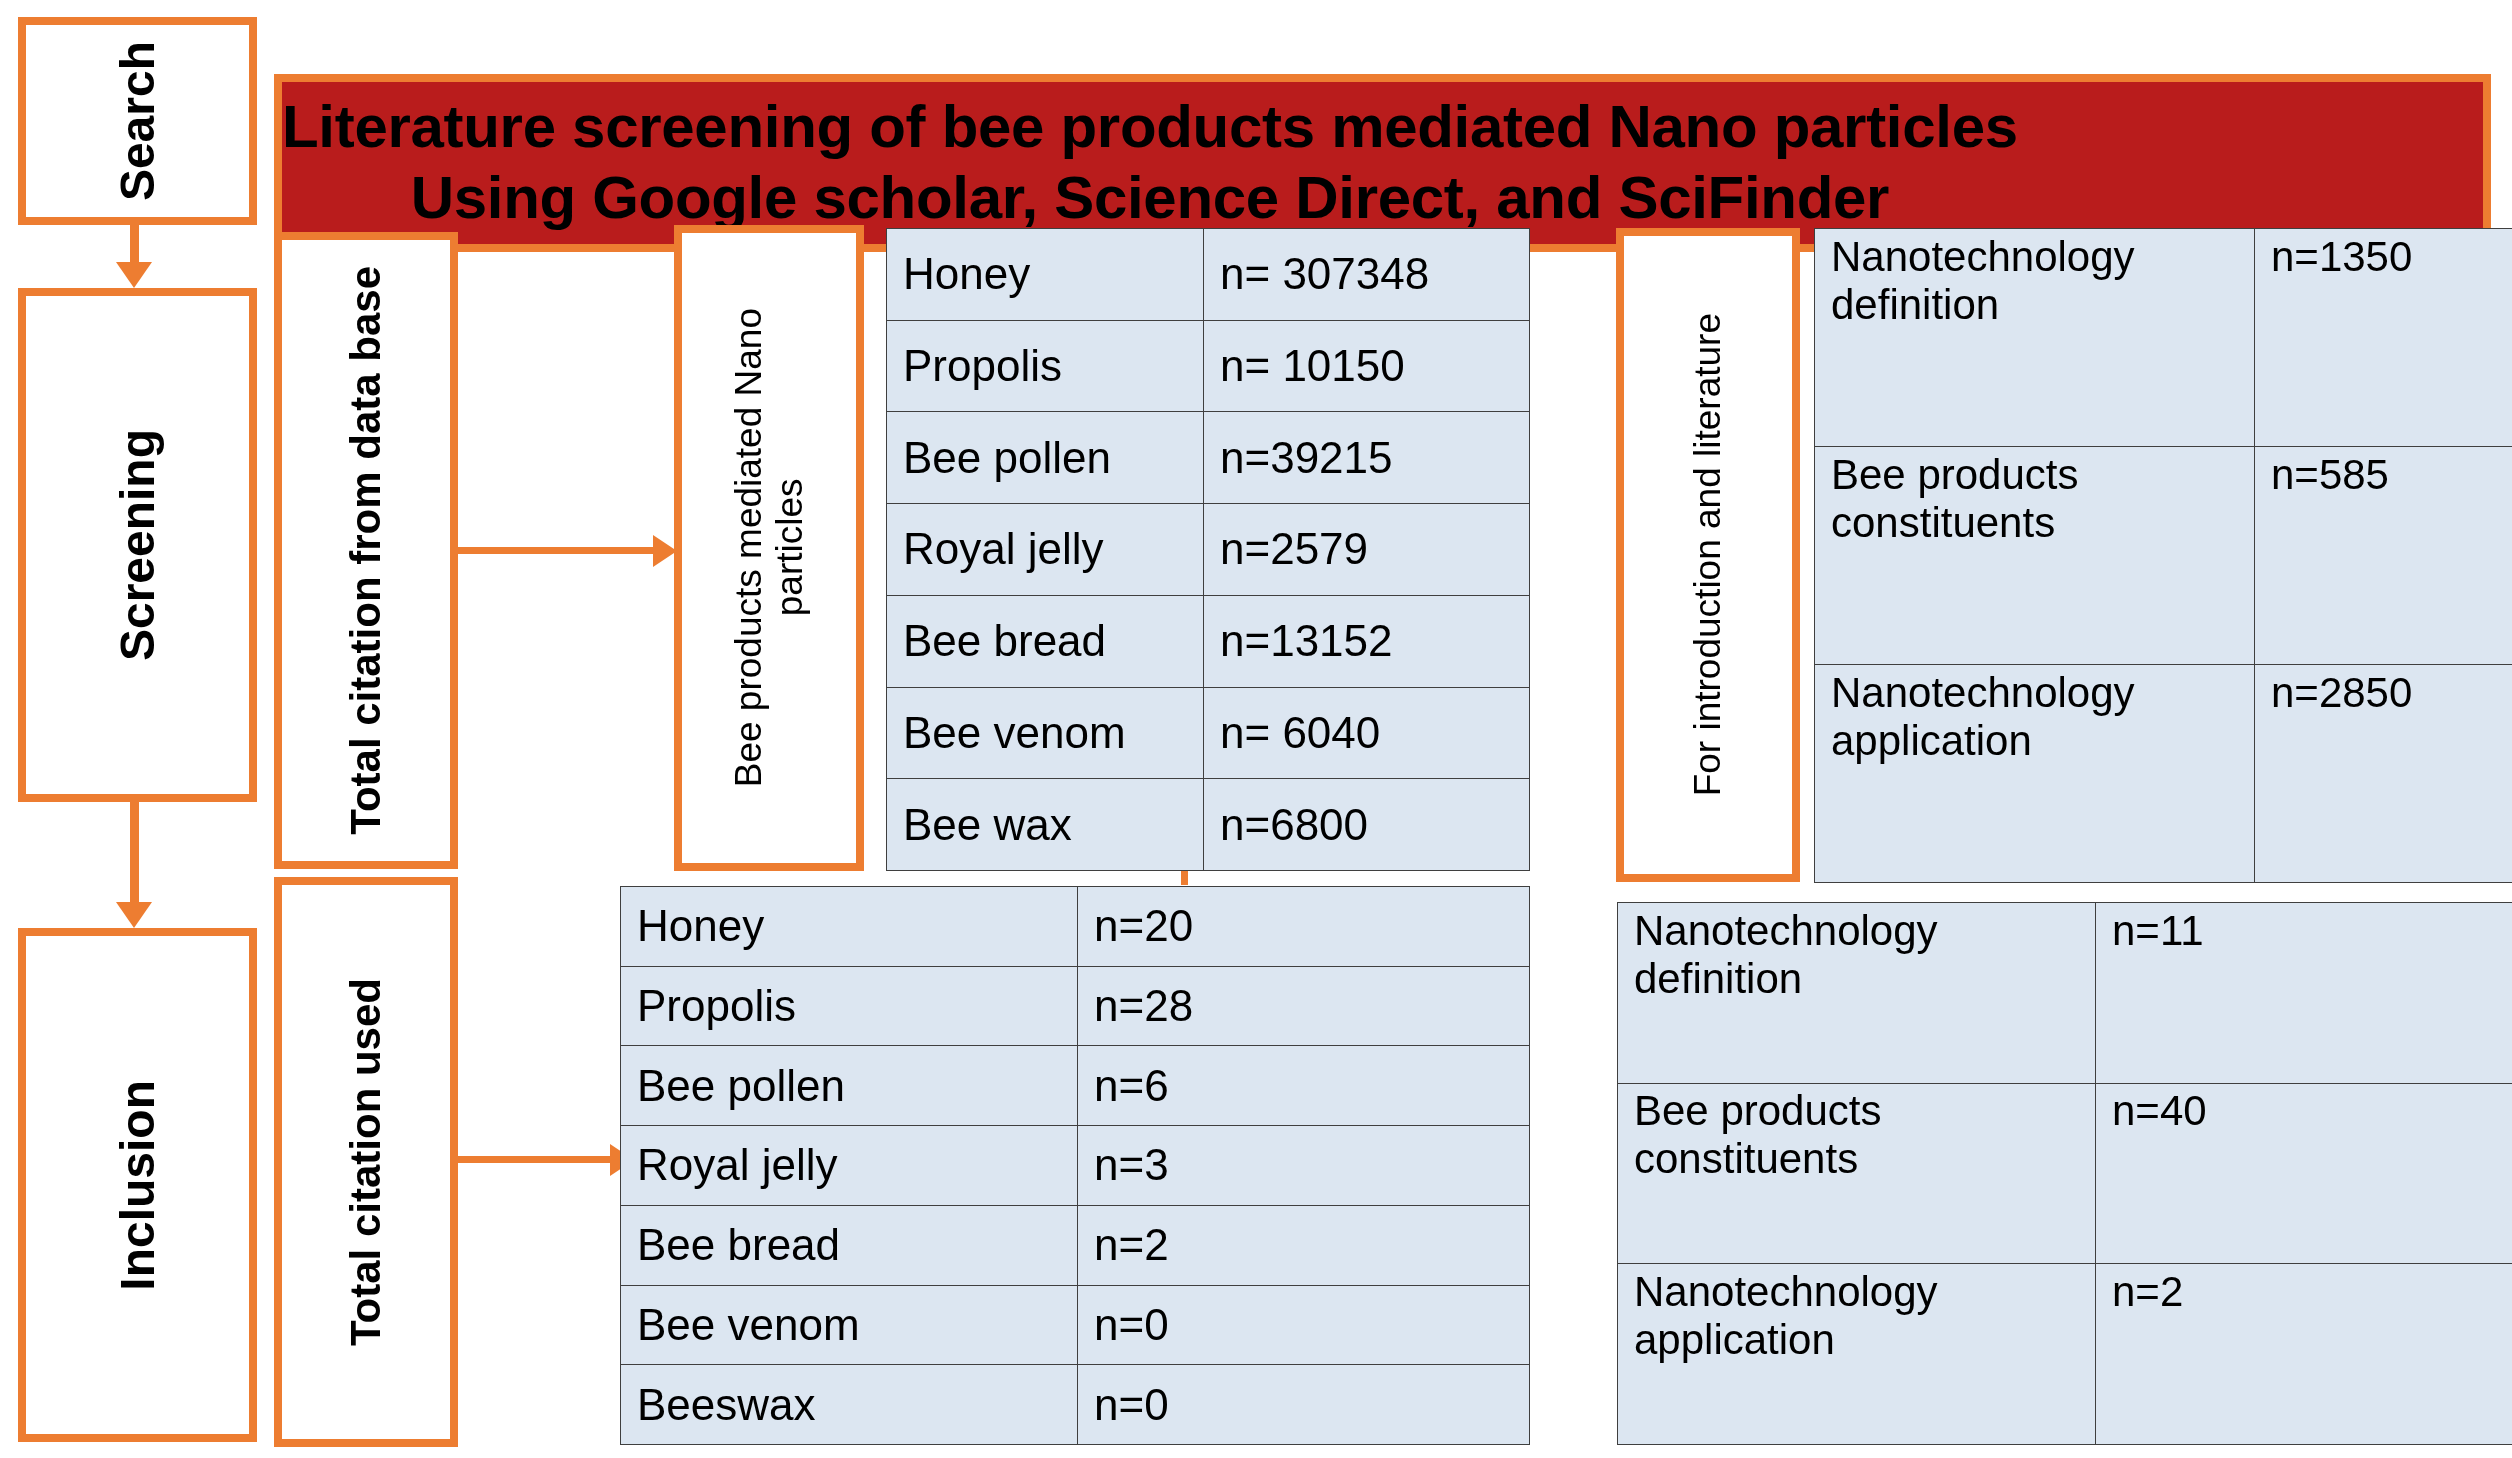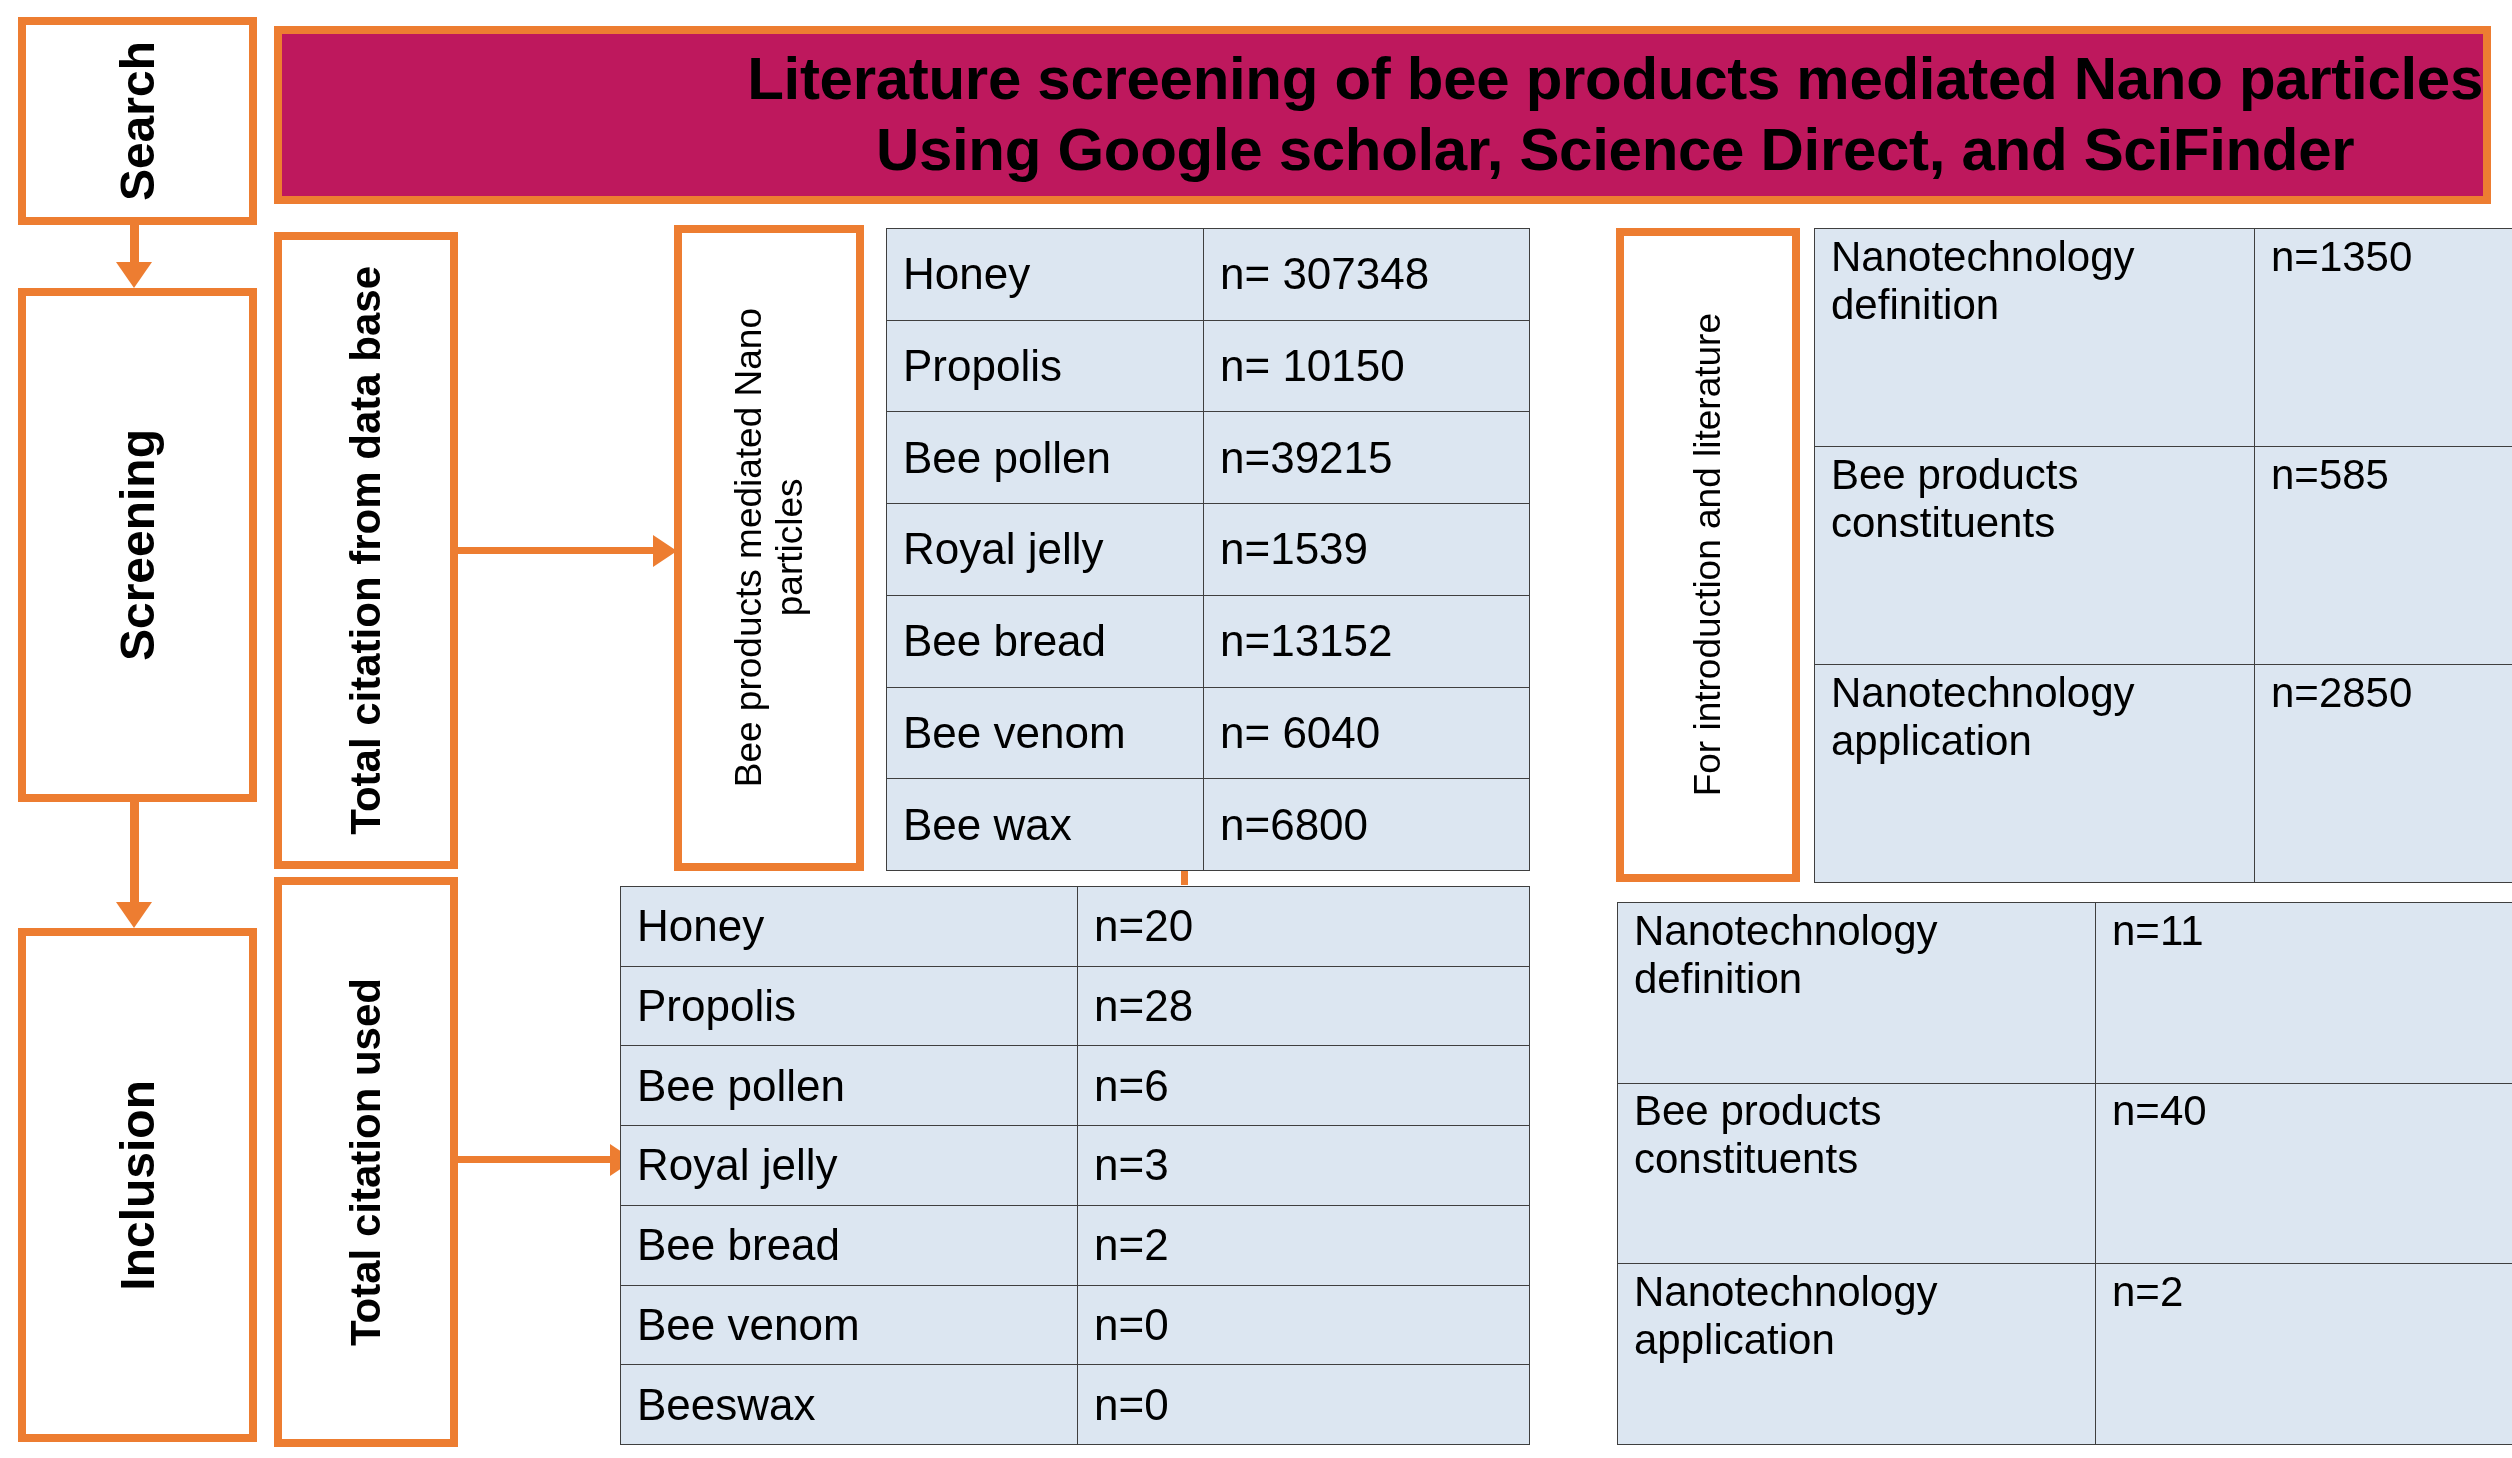--- a/index.html
+++ b/index.html
@@ -41,24 +41,25 @@
     color: #000000;
     font-weight: bold;
   }
   .vtext.regular { font-weight: normal; }
 
   
   #title-banner {
     position: absolute;
     box-sizing: border-box;
     border: 8.6px solid #ED7D31;
-    background: #be185d;
+    background: #b91c1c;
     display: flex;
     align-items: center;
-    justify-content: flex-end;
+    justify-content: flex-start;
+    margin-top: 48px;
   }
   #title-text {
     font-size: 60px;
     font-weight: bold;
     text-align: center;
     line-height: 1.18;
     color: #000000;
     white-space: pre-line;
     letter-spacing: -0.3px;
   }
@@ -175,21 +176,21 @@
       <tr>
         <td>Propolis</td>
         <td>n= 10150</td>
       </tr>
       <tr>
         <td>Bee pollen</td>
         <td>n=39215</td>
       </tr>
       <tr>
         <td>Royal jelly</td>
-        <td>n=1539</td>
+        <td>n=2579</td>
       </tr>
       <tr>
         <td>Bee bread</td>
         <td>n=13152</td>
       </tr>
       <tr>
         <td>Bee venom</td>
         <td>n= 6040</td>
       </tr>
       <tr>

